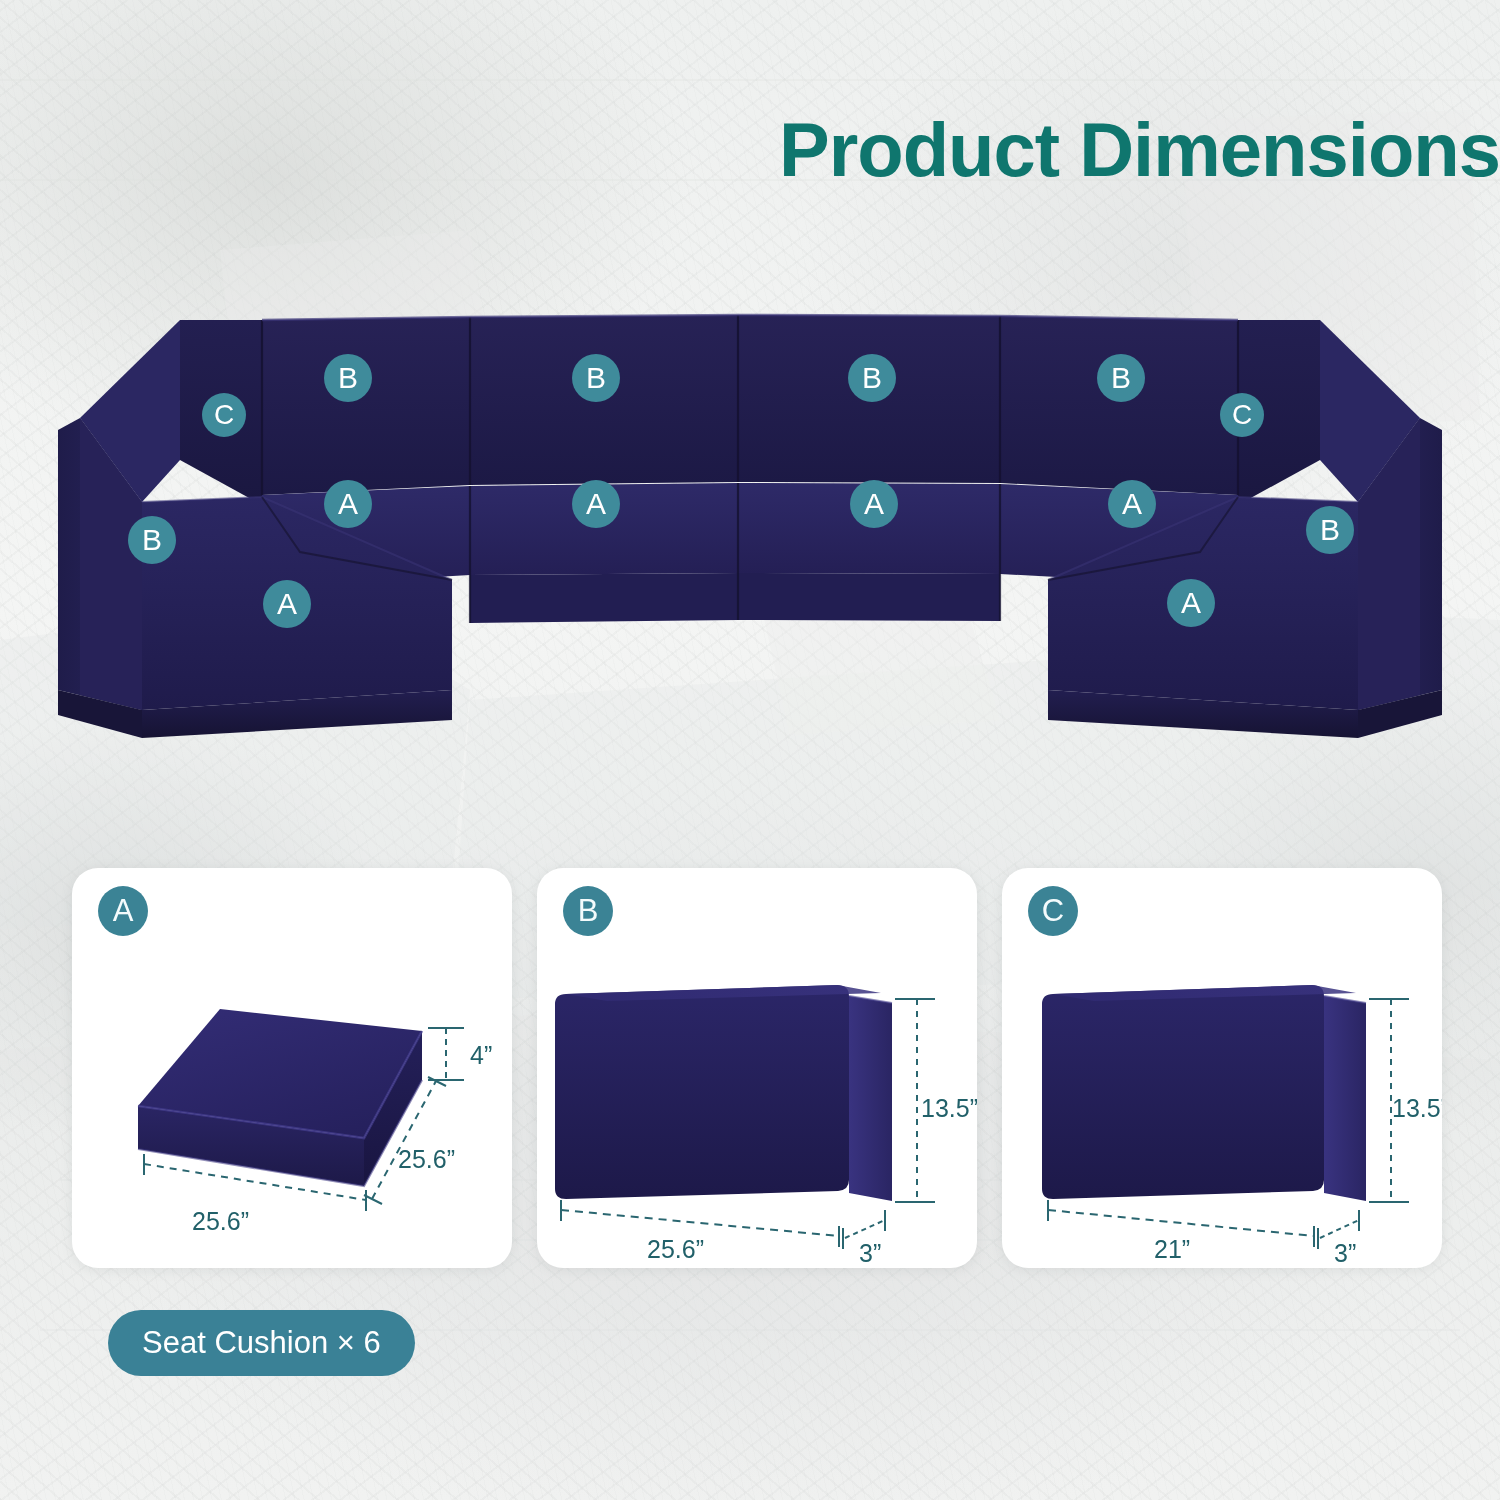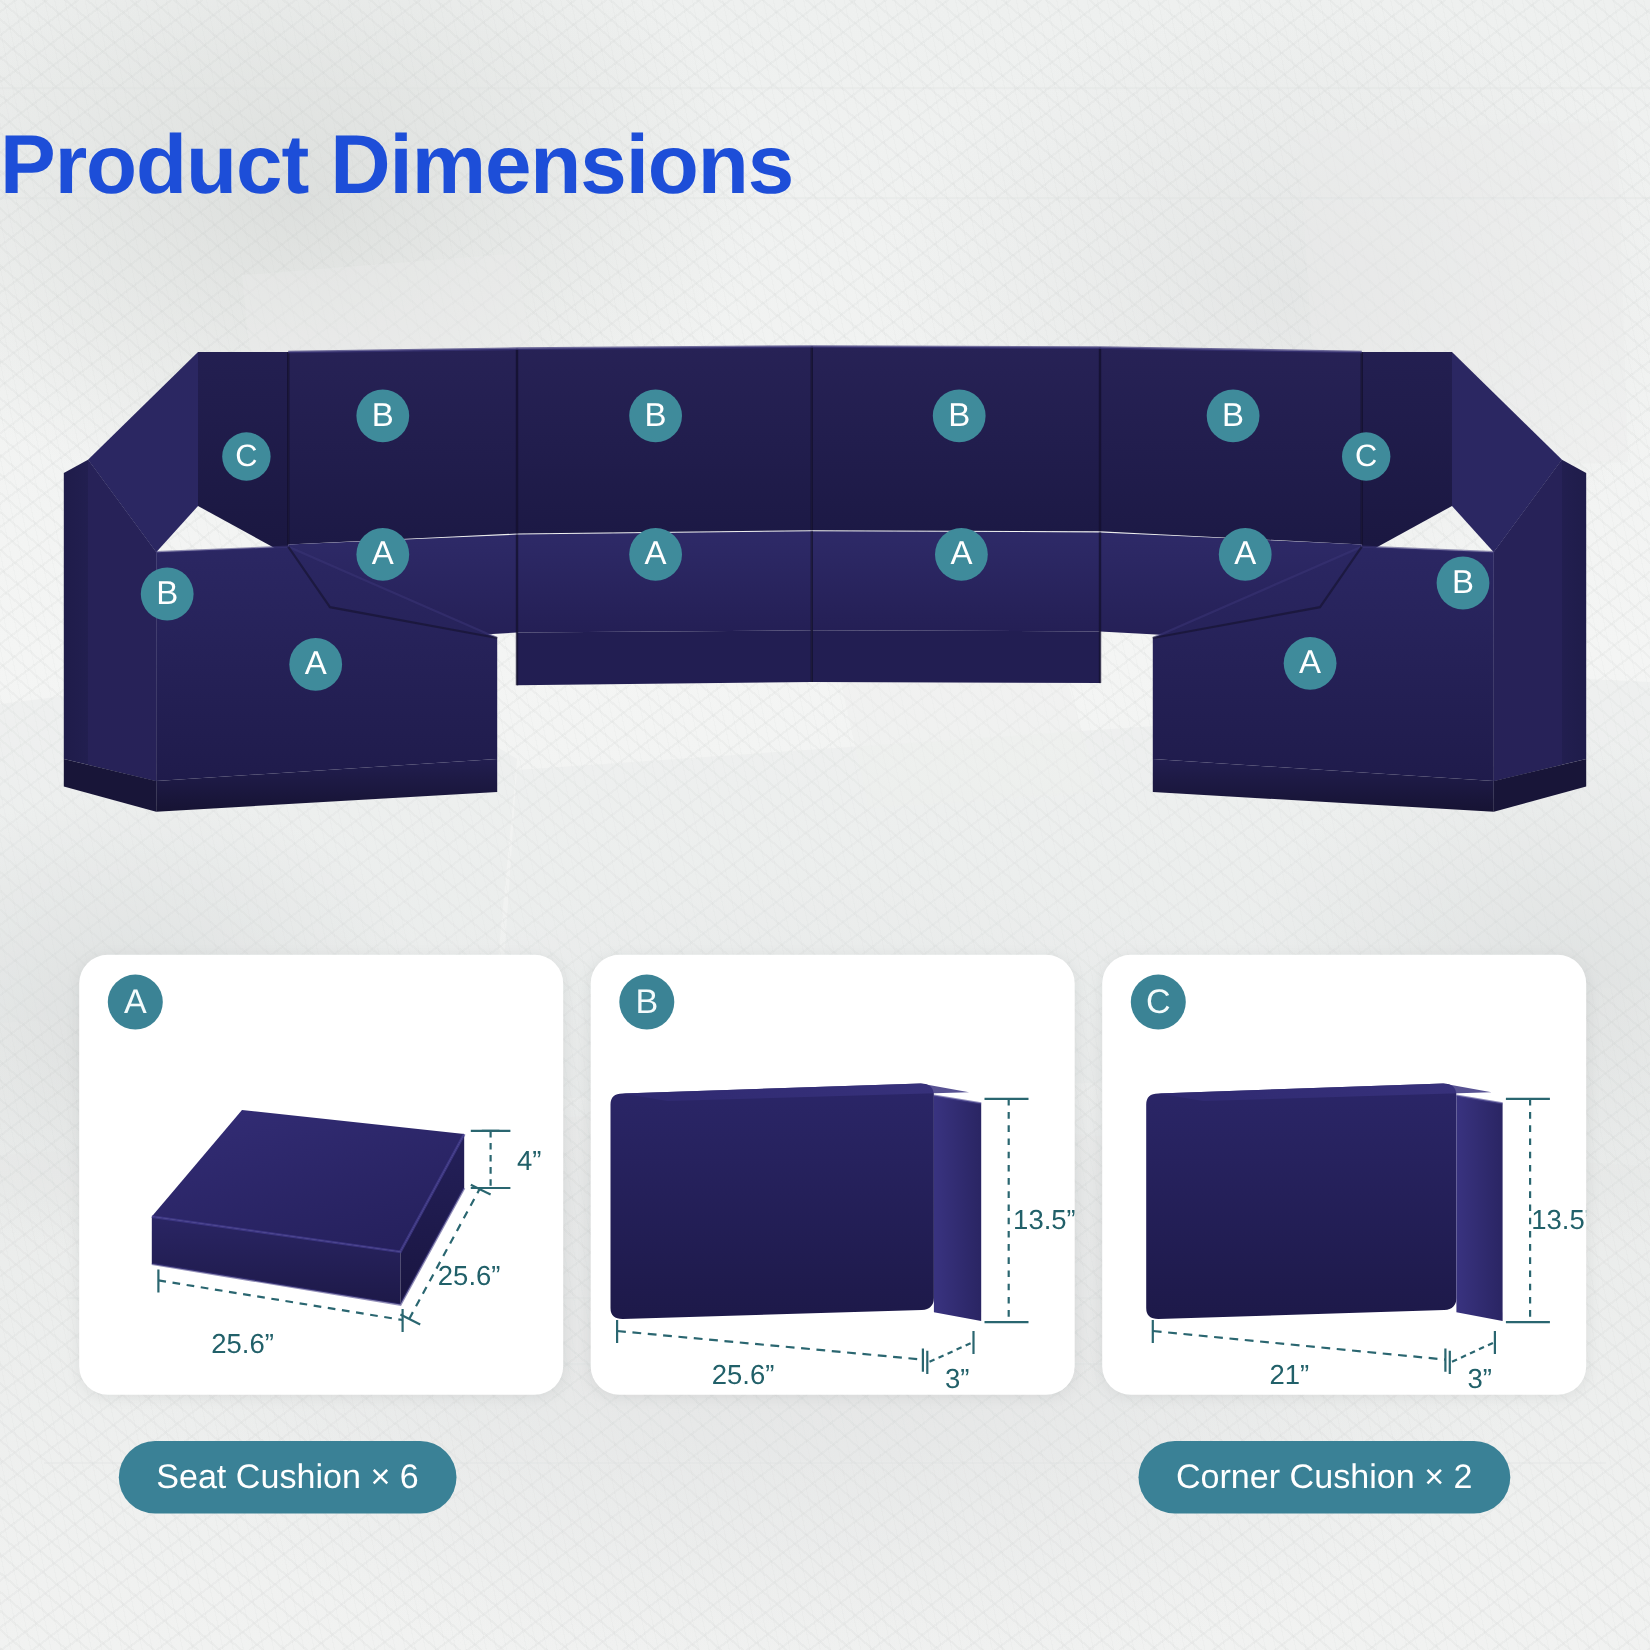--- a/index.html
+++ b/index.html
@@ -34,25 +34,25 @@
       repeating-linear-gradient(-37deg, rgba(186,190,189,.18) 0 2px, rgba(255,255,255,0) 2px 17px),
       repeating-linear-gradient( 78deg, rgba(196,199,198,.14) 0 1px, rgba(255,255,255,0) 1px 9px);
   }
   #bg-blobs { position: absolute; inset: 0; opacity: .5; }
 
   
   #title {
     position: absolute;
     top: 106px;
     left: 0; right: 0;
-    text-align: left;
+    text-align: right;
     font-size: 76px;
     font-weight: bold;
     letter-spacing: -1px;
-    color: #1d4ed8;
+    color: #0f766e;
   }
 
   
   #sofa-stage {
     position: absolute;
     left: 0; top: 290px;
     width: 1500px; height: 450px;
   }
   #sofa-svg { display: block; width: 1500px; height: 450px; }
 
@@ -407,14 +407,13 @@
           <path d="M357 342 L357 363"></path>
         </g>
         <text x="332" y="394" font-family="Liberation Sans, sans-serif" font-size="25" fill="#216069">3”</text>
       </svg>
     </div>
   </div>
 </div>
 
 <div id="pills">
   <div class="pill" id="pill-a">Seat Cushion × 6</div>
-  <div class="pill" id="pill-c">Corner Cushion × 2</div>
 </div>
 
 </body></html>

